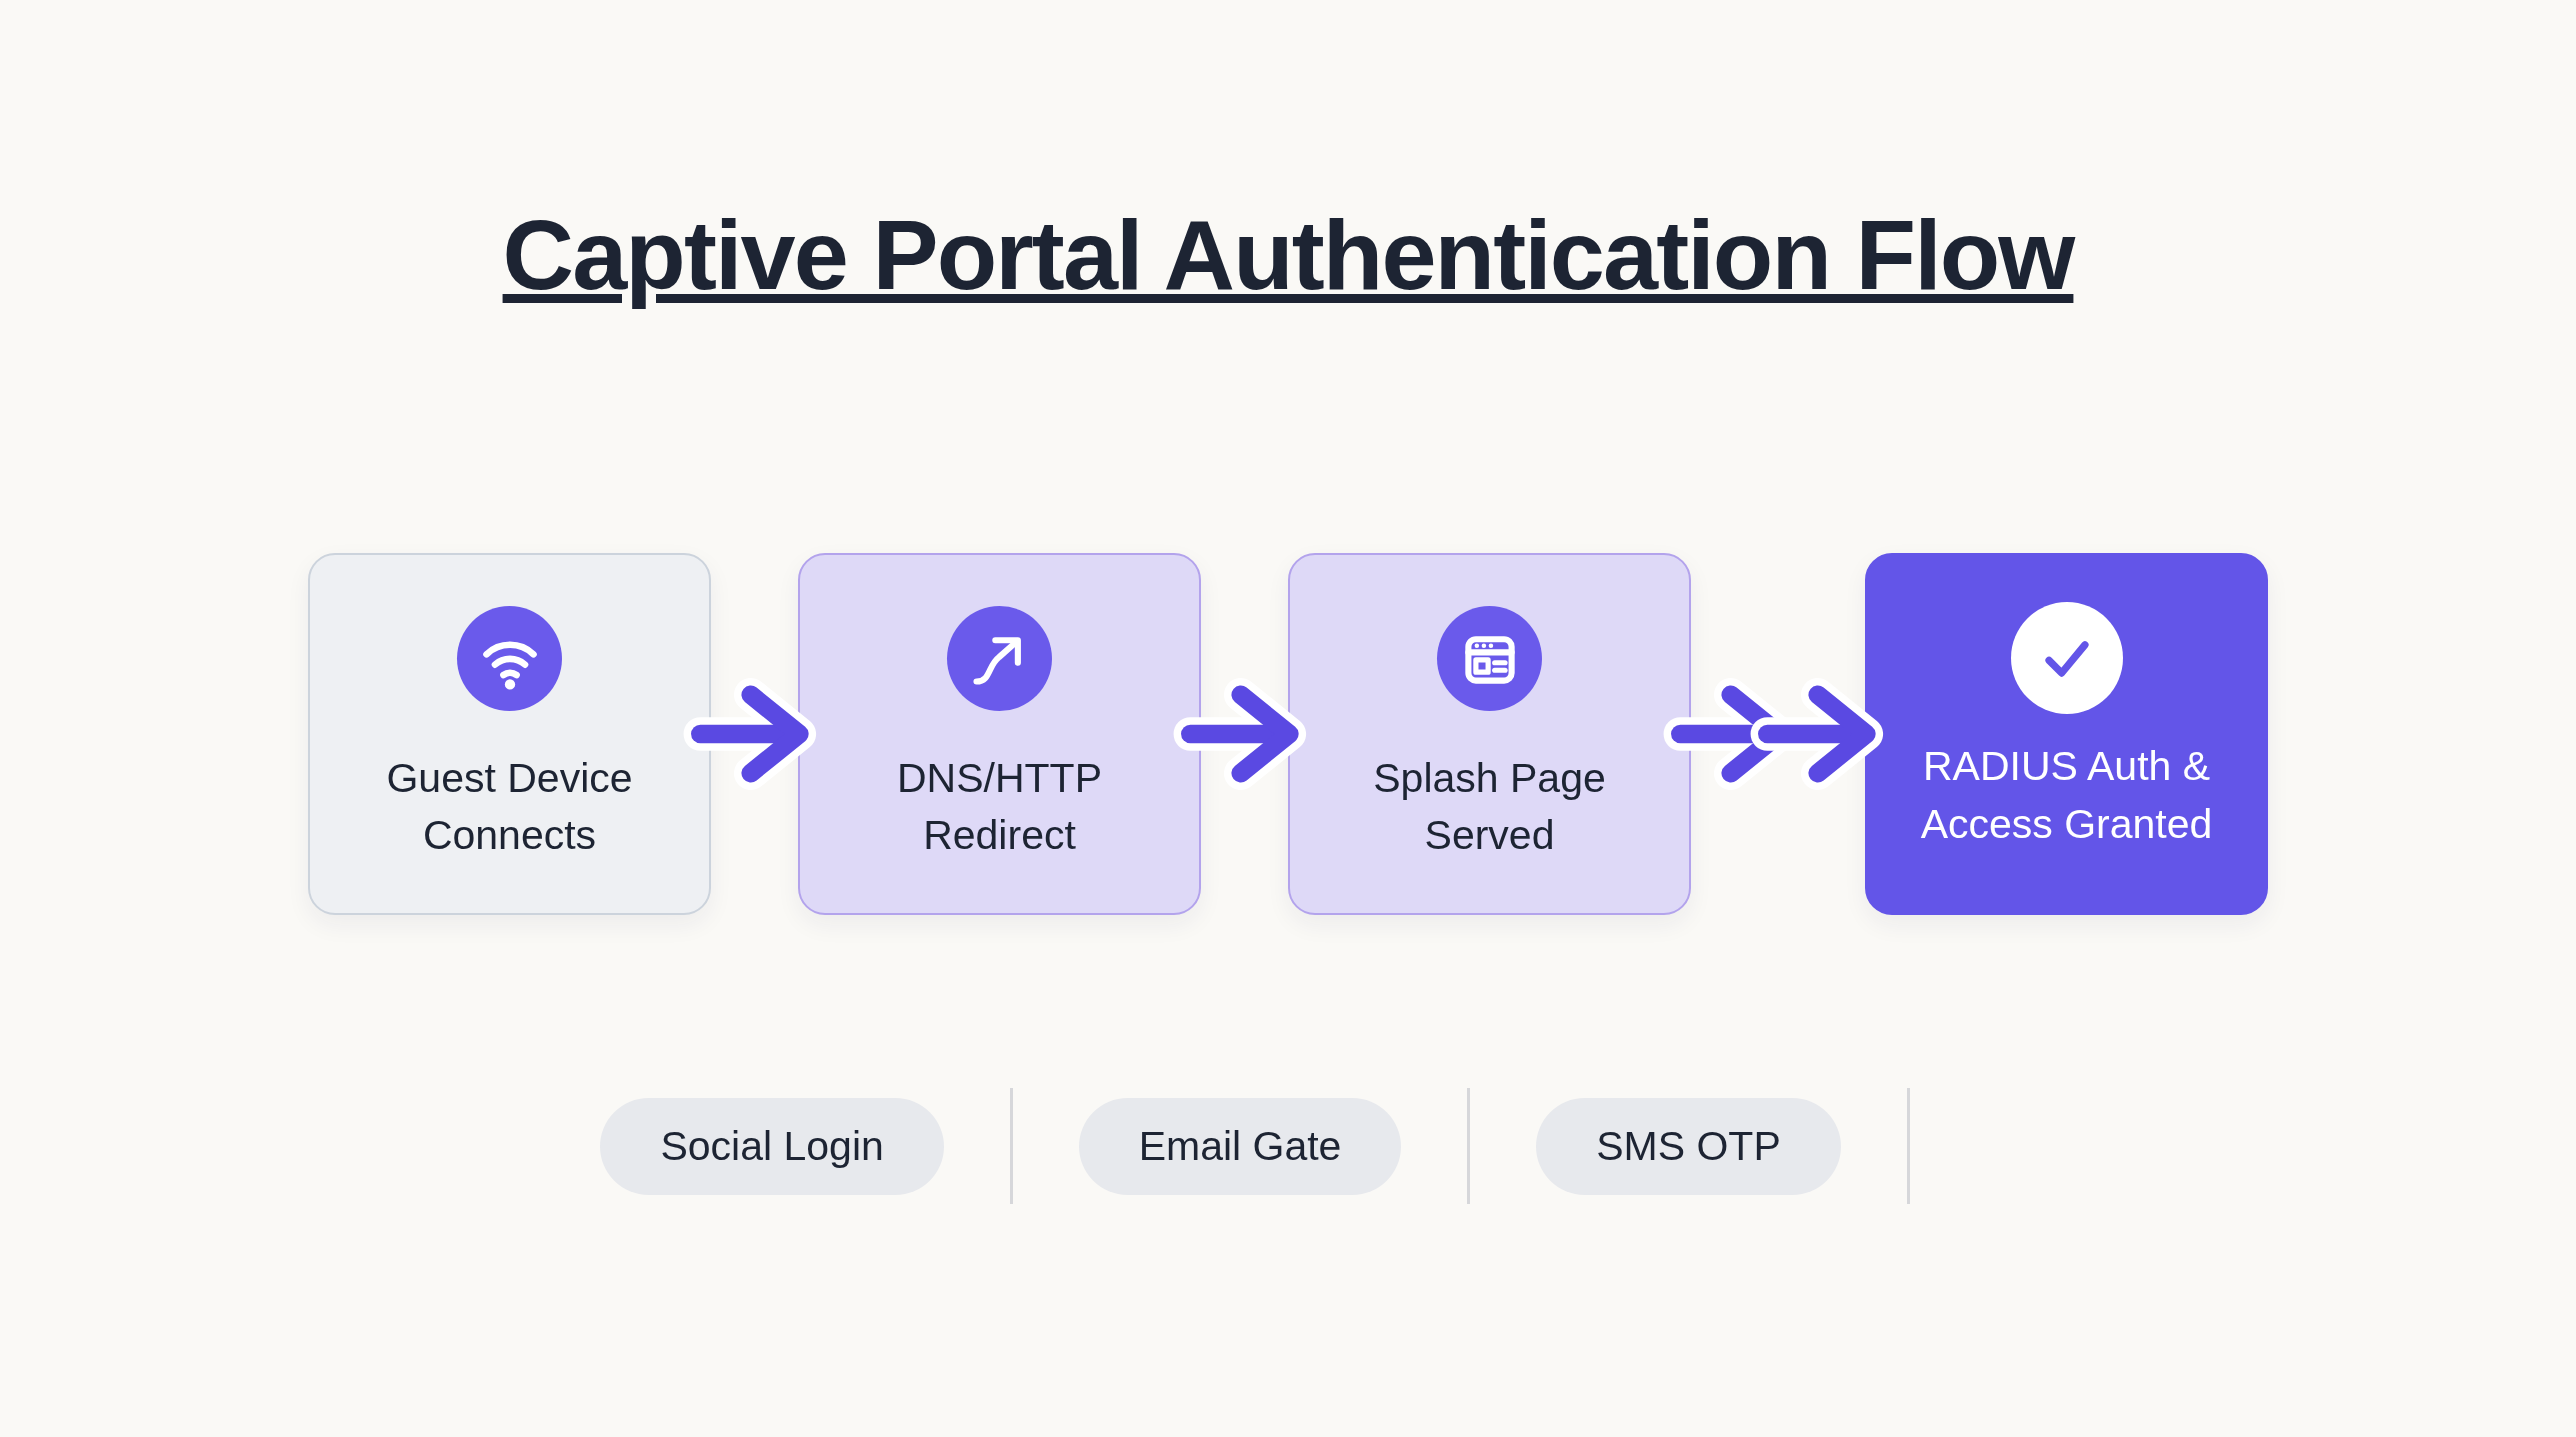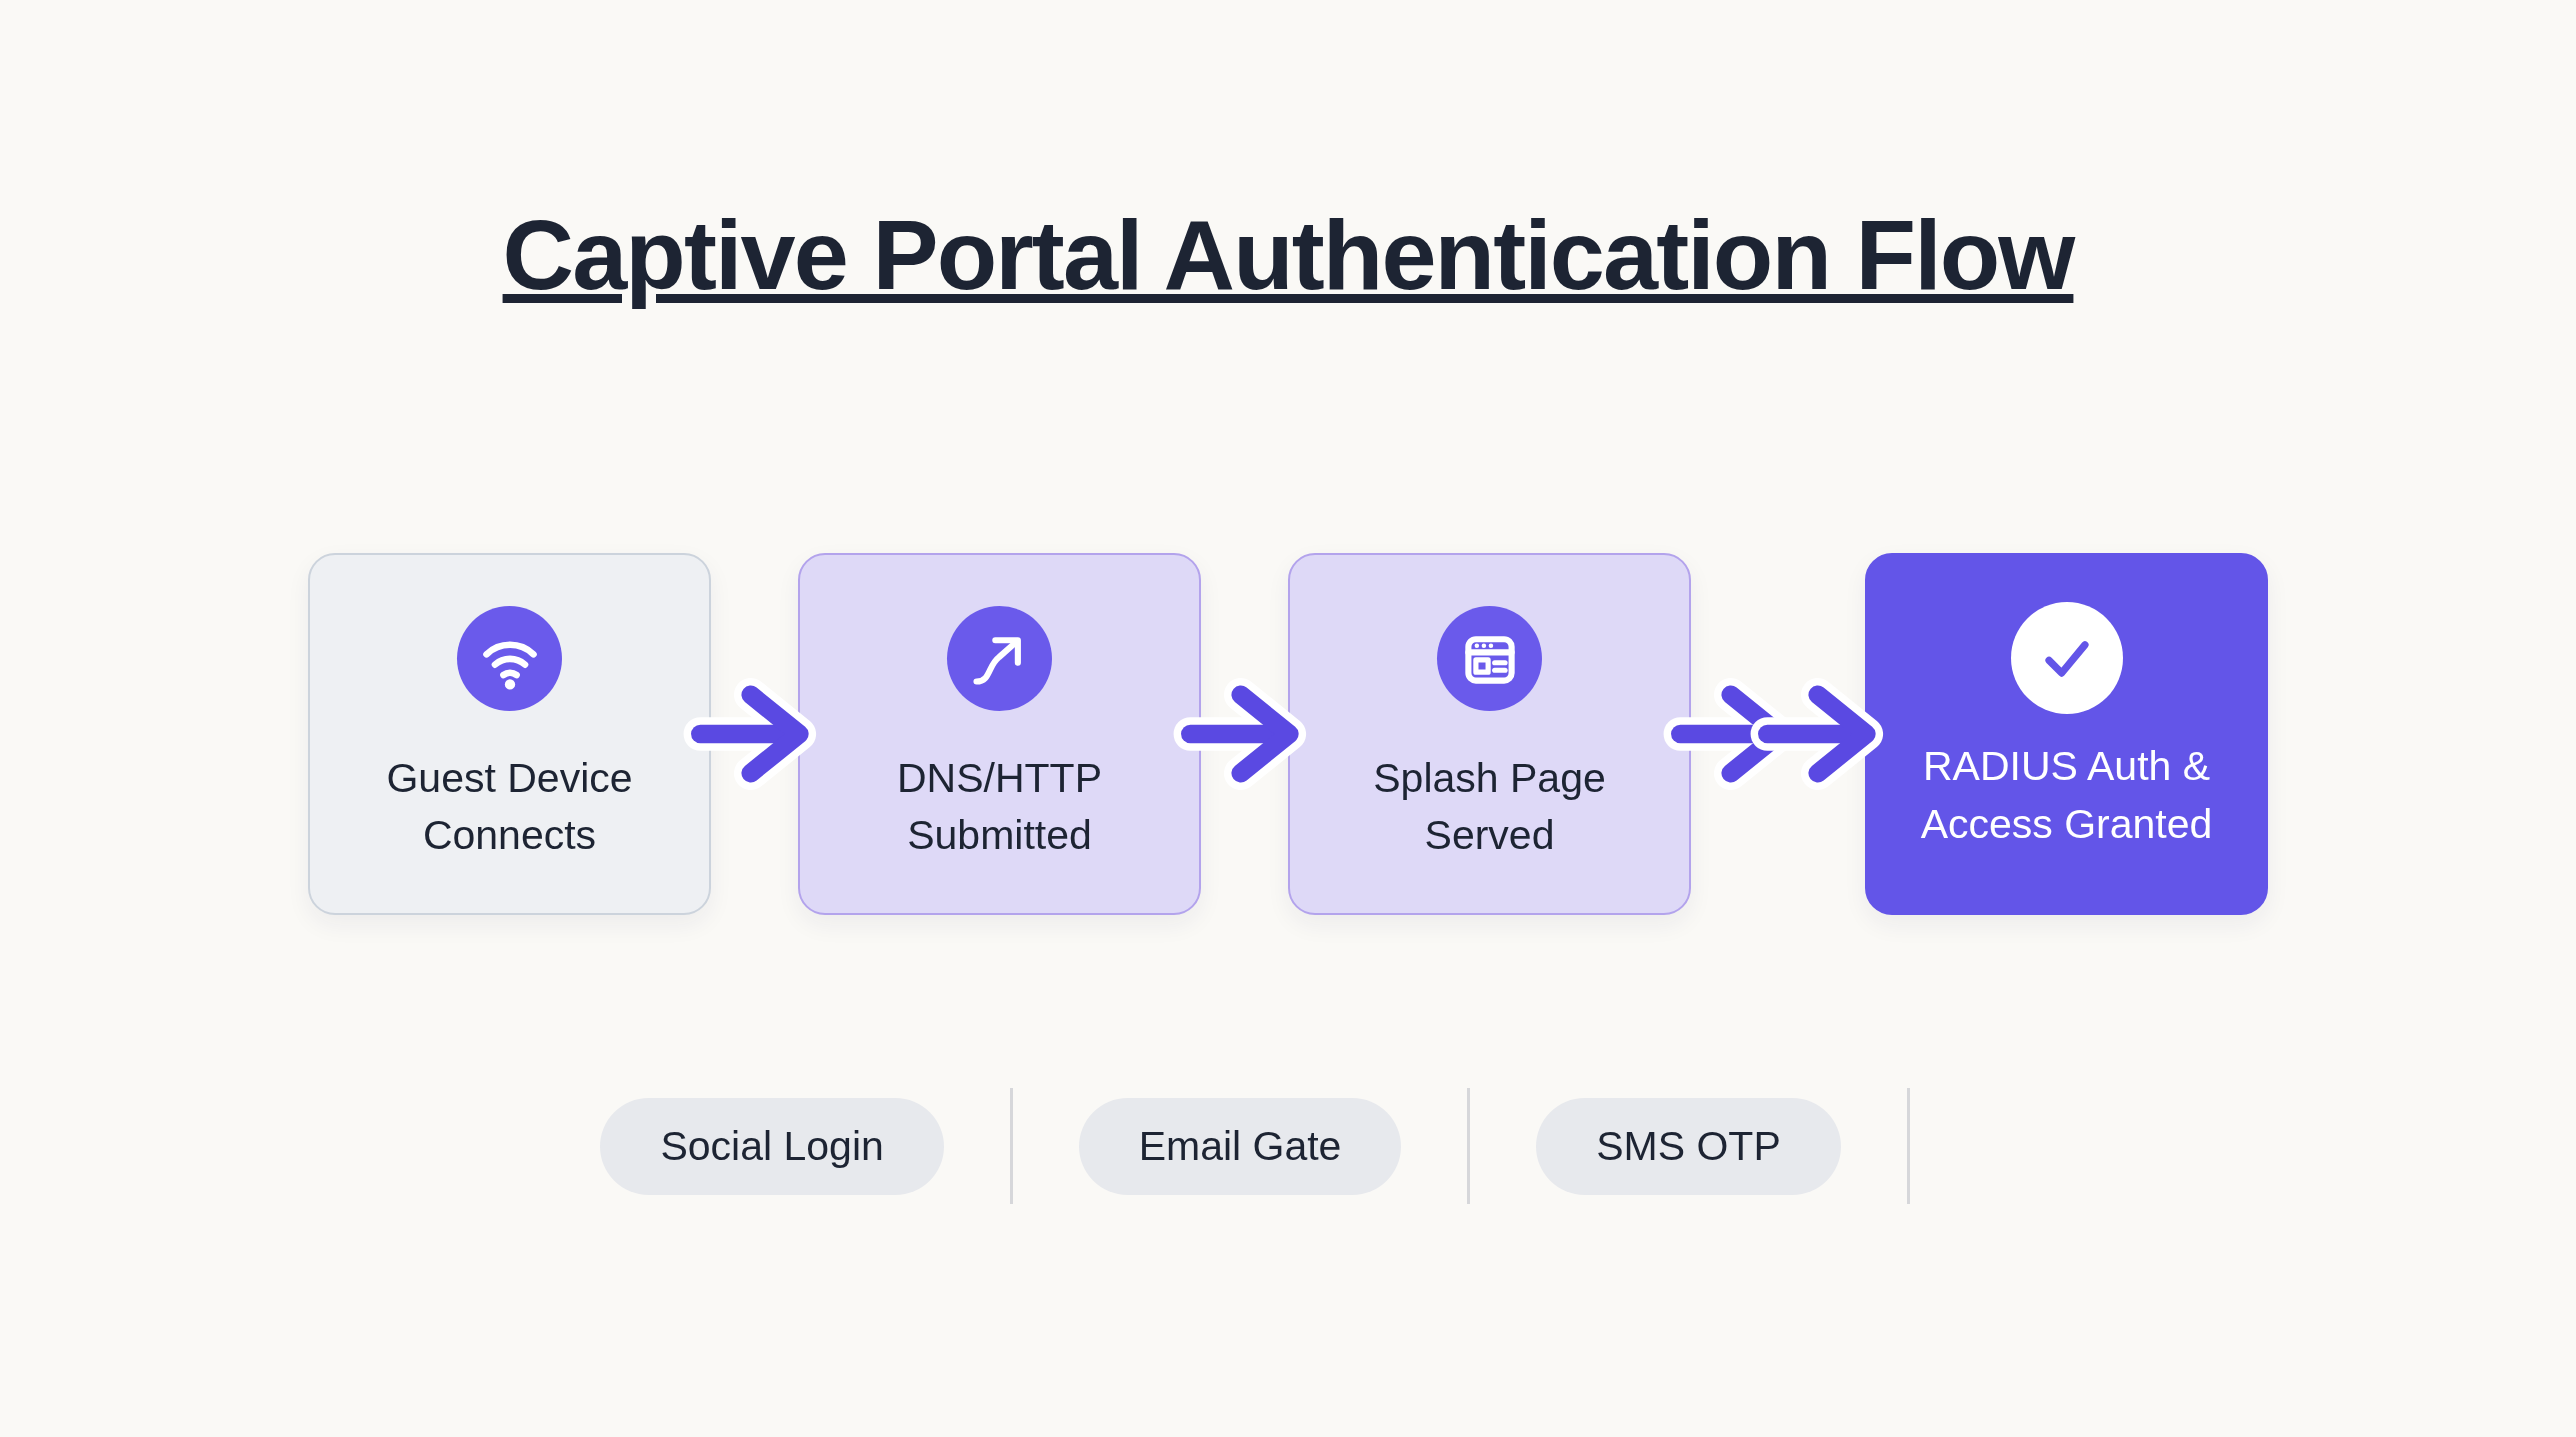--- a/index.html
+++ b/index.html
@@ -133,21 +133,21 @@
     </svg>
   </div>
 
   <div class="step lavender">
     <div class="icon-circle">
       <svg width="94" height="94" viewBox="0 0 100 100" fill="none" stroke="#ffffff" stroke-width="6.5" stroke-linecap="round" stroke-linejoin="round">
         <path d="M25 74 C 40 74 37 57 49 48 L 66 33"></path>
         <path d="M45 30 H 69 V 54"></path>
       </svg>
     </div>
-    <div class="step-label">DNS/HTTP Submitted</div>
+    <div class="step-label">DNS/HTTP Redirect</div>
   </div>
 
   <div class="arrow">
     <svg width="159" height="140" viewBox="0 0 170 150">
       <g fill="none" stroke="#ffffff" stroke-width="36" stroke-linecap="round" stroke-linejoin="round">
         <path d="M12 75 H 96"></path>
           <path d="M66 33 L 118 75 L 66 117"></path>
       </g>
       <g fill="none" stroke="#5a49e2" stroke-width="20" stroke-linecap="round" stroke-linejoin="round">
         <path d="M12 75 H 96"></path>

